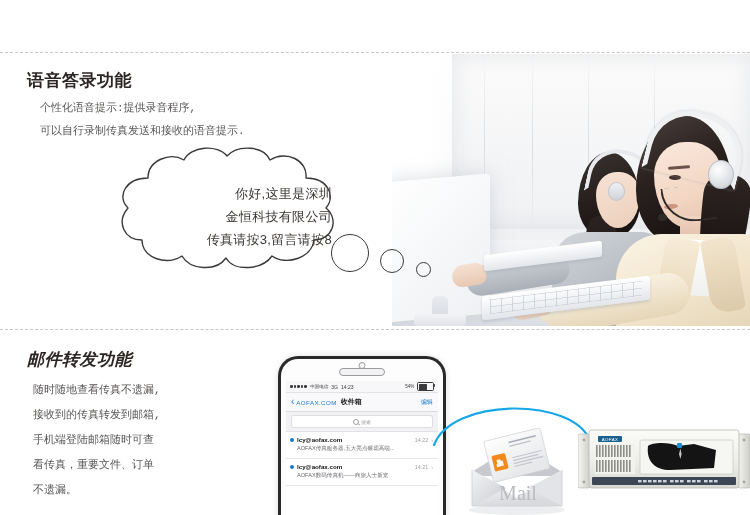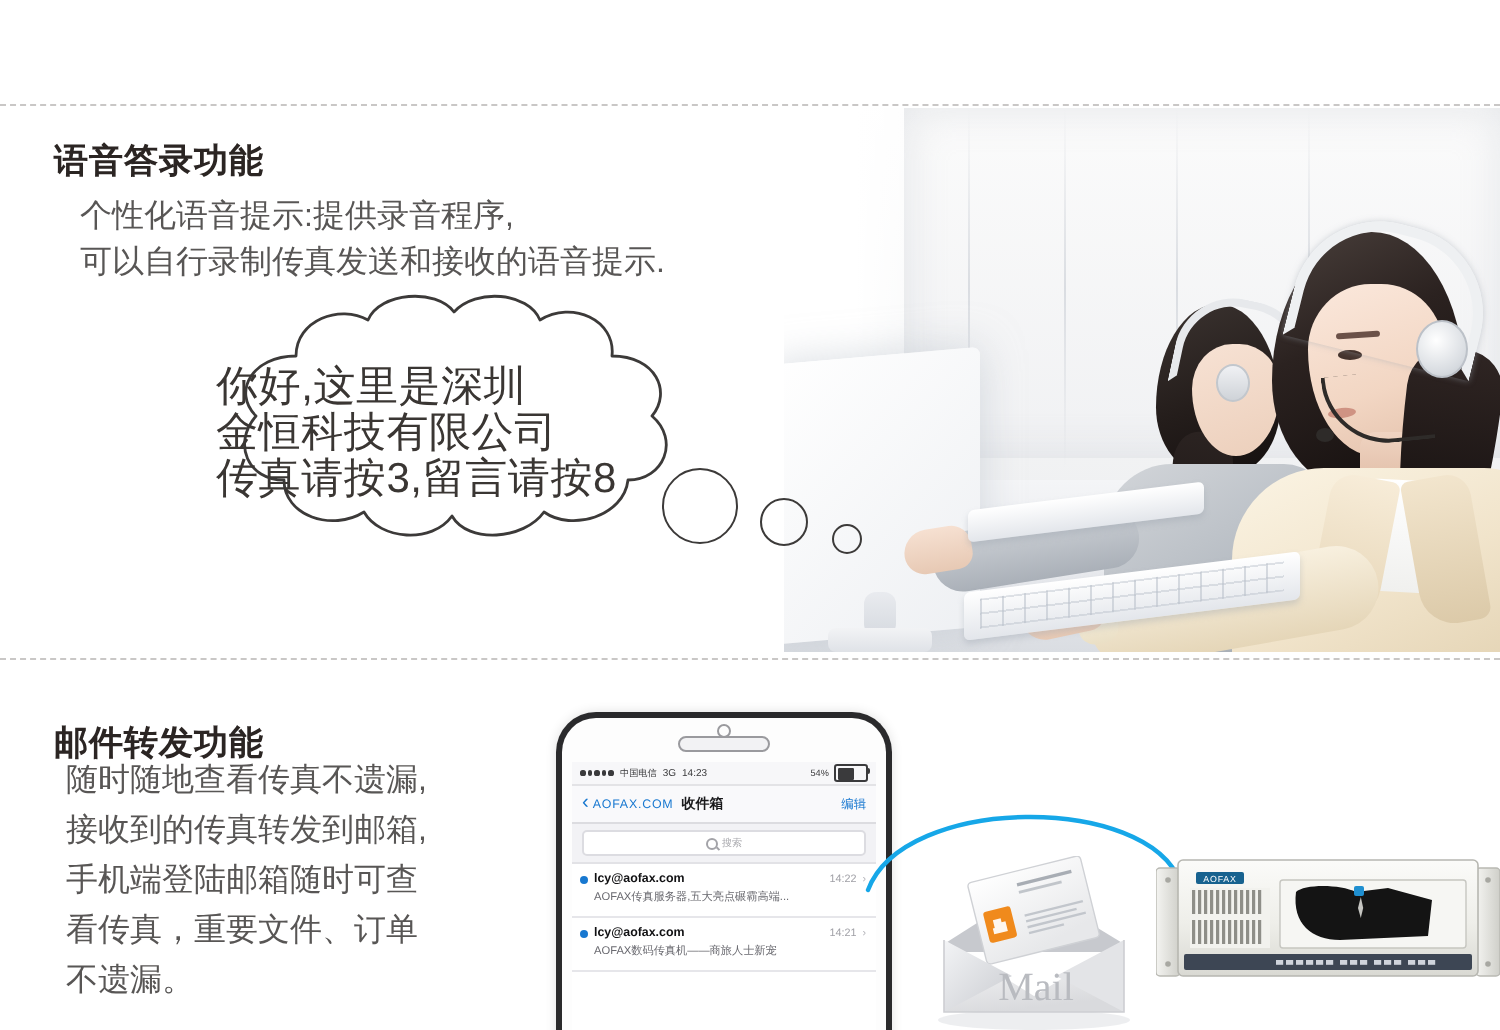--- a/index.html
+++ b/index.html
@@ -38,28 +38,29 @@
   .heading {
     position: absolute;
     font-size: 17px;
     font-weight: bold;
     color: #2b2523;
     letter-spacing: 0.5px;
     white-space: nowrap;
   }
   .body-text {
     position: absolute;
-    font-size: 16px;
+    font-size: 11px;
     line-height: 23px;
     color: #585655;
     white-space: pre-line;
+    font-family: Liberation Mono, monospace;
   }
   .heading-1 { left: 27px; top: 33px; }
   .body-1    { left: 40px; top: 61px; }
-  .heading-2 { left: 27px; top: 324px; }
+  .heading-2 { left: 27px; top: 312px; font-style: italic; }
   .body-2    { left: 33px; top: 342px; line-height: 25px; }
 
   
   .photo {
     position: absolute;
     left: 392px;
     top: 18px;
     width: 358px;
     height: 272px;
     overflow: hidden;
@@ -311,22 +312,22 @@
     left: 96px;
     top: 108px;
     width: 260px;
     height: 128px;
   }
   .bubble-text {
     position: absolute;
     left: 108px;
     top: 146px;
     width: 224px;
-    text-align: left;
-    font-size: 21px;
+    text-align: right;
+    font-size: 13px;
     line-height: 23px;
     color: #3a3633;
     white-space: pre-line;
     letter-spacing: .3px;
   }
   .bubble-dot {
     position: absolute;
     border: 1.3px solid #3c3a39;
     border-radius: 50%;
     background: transparent;

